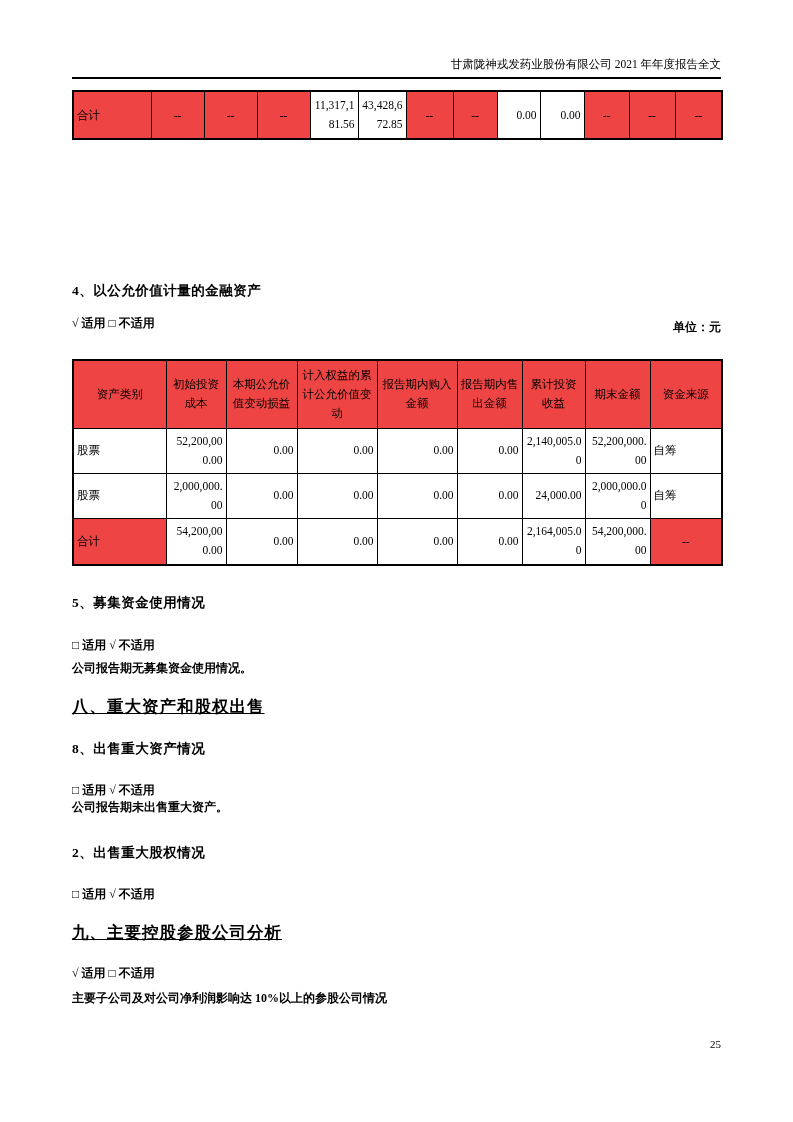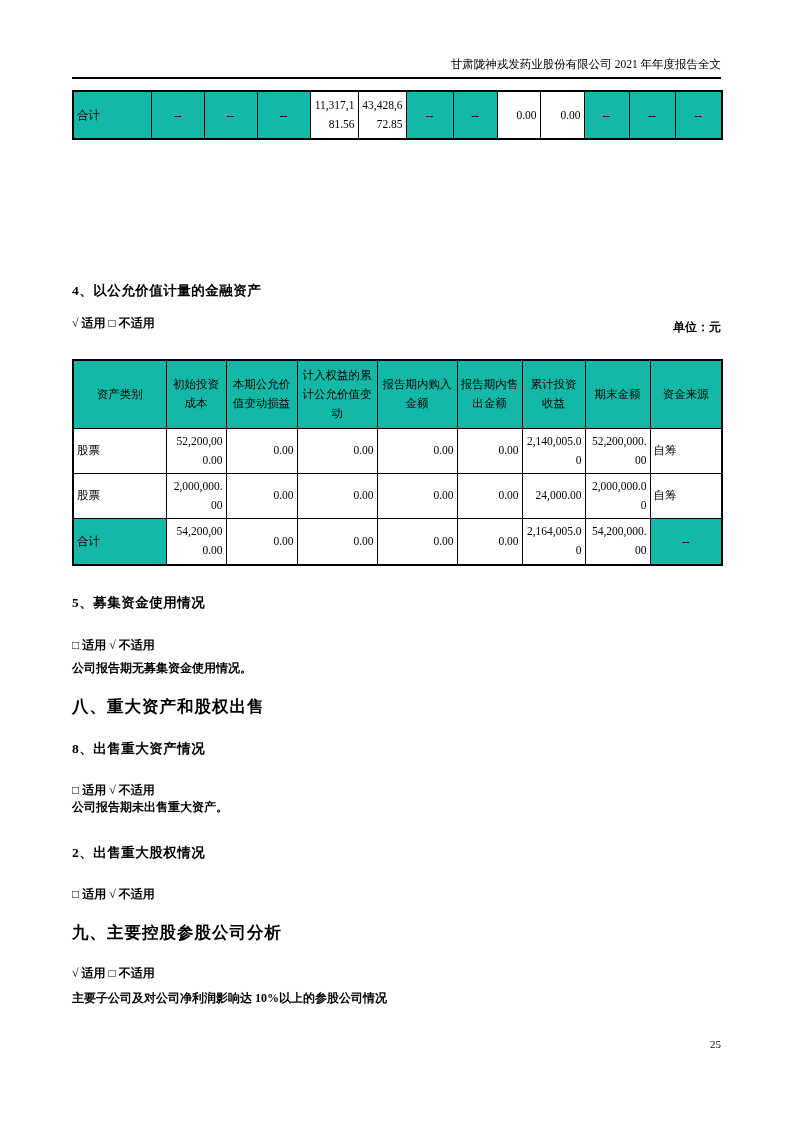--- a/index.html
+++ b/index.html
@@ -8,27 +8,27 @@
     font-family:"Liberation Serif","DejaVu Serif",serif;color:#000;
     overflow:hidden;
   }
   .abs{position:absolute;left:72px;width:649px;}
   .hdr{top:52px;height:24px;line-height:24px;text-align:right;font-size:11.5px;}
   .hdr-rule{top:77px;height:2px;background:#000;}
   .doc-table{border-collapse:collapse;table-layout:fixed;width:649px;
     font-size:11.5px;line-height:19px;border:2px solid #000;}
   .doc-table td,.doc-table th{border:1px solid #000;padding:2px 3px;
     vertical-align:middle;font-weight:normal;overflow:hidden;}
-  .gray{background:#14b8a6;}
+  .gray{background:#ef4444;}
   .num{text-align:right;word-break:break-all;}
   .ctr{text-align:center;}
   .top{vertical-align:top !important;}
   .name-cell{line-height:22px;word-break:break-all;padding-top:4px;}
   .wrapcjk{word-break:break-all;}
-  .h-big{font-size:16.5px;font-weight:bold;letter-spacing:1px;}
+  .h-big{font-size:16.5px;font-weight:bold;letter-spacing:1px;text-decoration:underline;}
   .h-sub{font-size:13.5px;font-weight:bold;letter-spacing:0.5px;}
   .body-txt{font-size:12px;font-weight:bold;}
   .right-txt{text-align:right;}
   .pgnum{top:1038px;font-size:11px;text-align:right;}
   .t1{top:90px;}
   .t2{top:359px;}
 </style>
 </head>
 <body>
 

